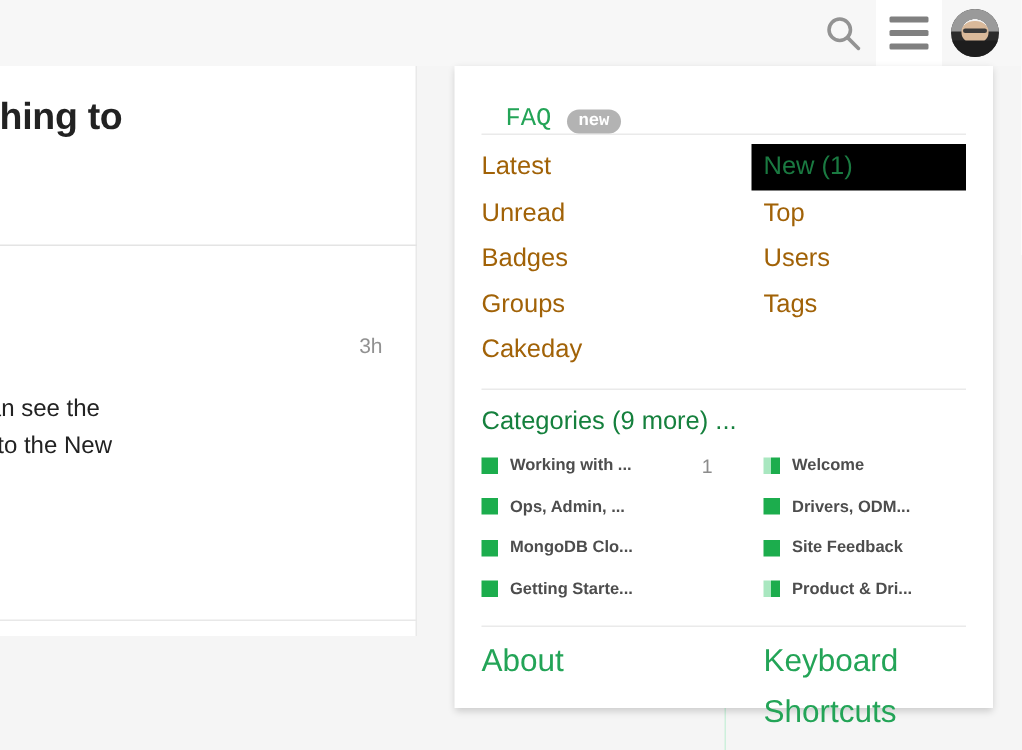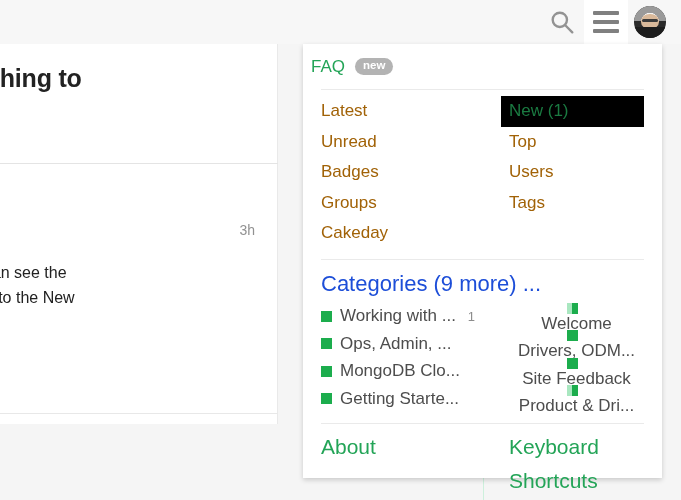--- a/index.html
+++ b/index.html
@@ -152,24 +152,25 @@
     top: 44px;
     width: 359px;
     background: #ffffff;
     box-shadow: 0 2px 5px rgba(0,0,0,0.18);
     z-index: 10;
     padding-bottom: 0;
   }
 
   .faq-row {
     display: flex;
-    align-items: center;
+    align-items: flex-end;
     gap: 10px;
     height: 45px;
-    padding: 0 8px;
+    padding: 0 34px;
+    font-family: Liberation Mono, monospace;
   }
 
   .faq-link {
     color: #23a457;
     font-size: 17px;
     cursor: pointer;
   }
 
   .badge-new {
     background: #b3b3b3;
@@ -205,54 +206,54 @@
   .link-cell.right { padding-left: 8px; }
 
   .link-cell.highlight {
     background: #000000;
     color: #1a7a41;
     padding-left: 8px;
   }
 
   
   .cat-header {
-    font-size: 22px;
-    color: #1d4ed8;
+    font-size: 17px;
+    color: #15803d;
     padding: 11px 18px 6px;
     cursor: pointer;
   }
 
   .cat-grid {
     display: grid;
     grid-template-columns: 180px 1fr;
     padding: 0 18px 10px;
   }
 
   .cat-cell {
     display: flex;
     align-items: center;
     height: 27.5px;
     cursor: pointer;
     padding-left: 0;
   }
-  .cat-cell.right { padding-left: 8px; flex-direction: column; }
+  .cat-cell.right { padding-left: 8px; }
 
   .cat-swatch {
     width: 11px; height: 11px;
     flex: 0 0 11px;
     margin-right: 8px;
     background: #1cad4d;
   }
   .cat-swatch.two-tone {
     background: linear-gradient(to right, #a9e7c0 0 45%, #1cad4d 45% 100%);
   }
 
   .cat-name {
-    font-size: 17px;
-    font-weight: normal;
+    font-size: 11px;
+    font-weight: bold;
     color: #4d4d4d;
     white-space: nowrap;
     overflow: hidden;
   }
 
   .cat-count {
     margin-left: auto;
     padding-right: 26px;
     font-size: 13px;
     color: #8c8c8c;

